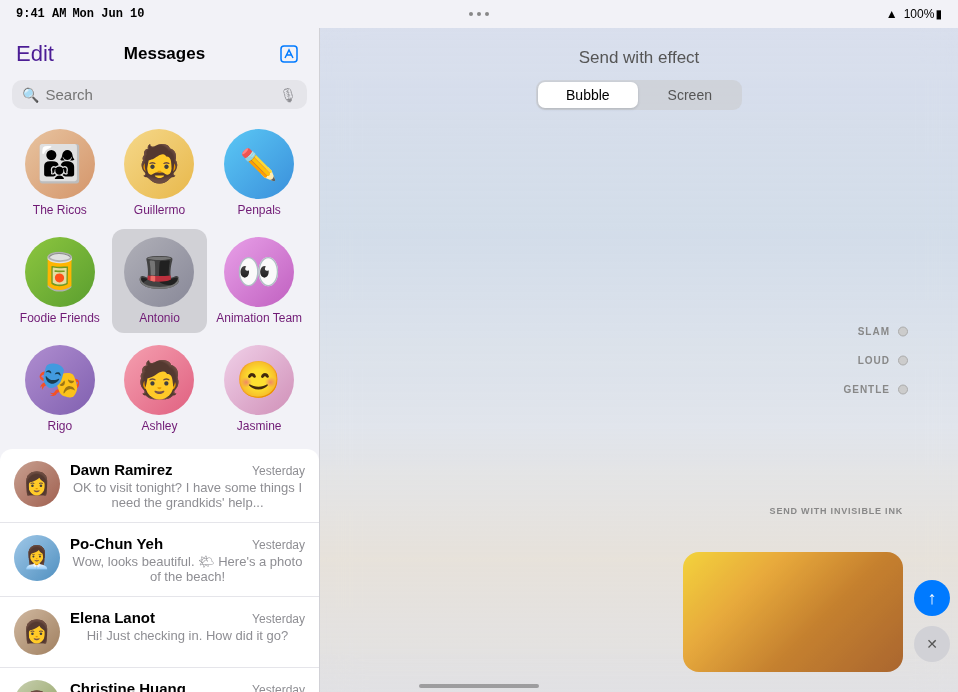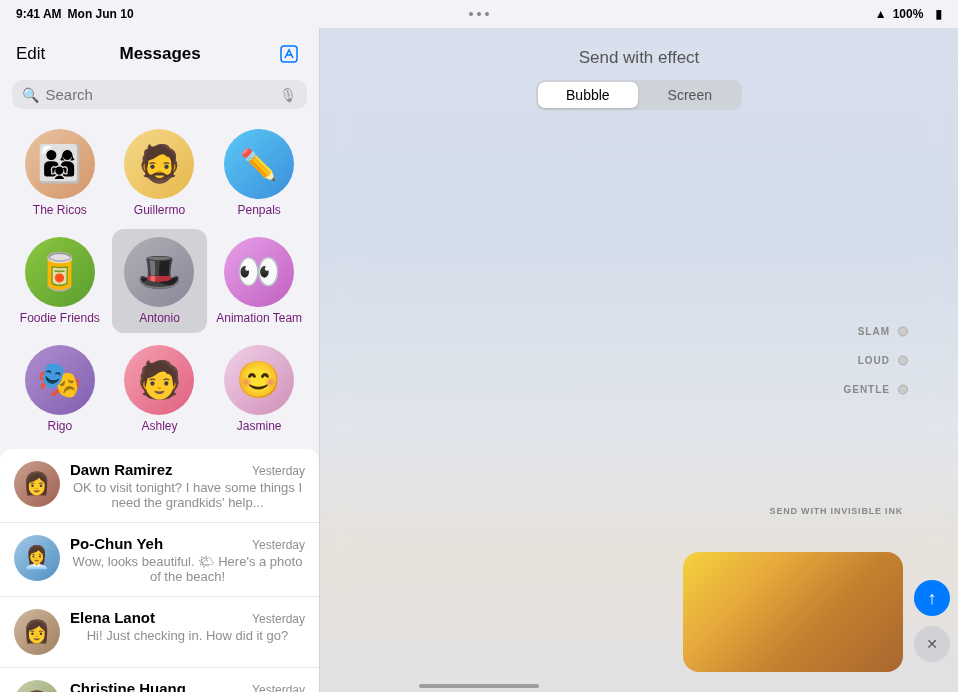--- a/index.html
+++ b/index.html
@@ -20,21 +20,21 @@
       background: #f2f2f7;
       display: flex;
       align-items: center;
       justify-content: space-between;
       padding: 0 16px;
       z-index: 100;
       font-size: 12px;
       font-weight: 600;
       color: #000;
     }
-    .status-bar-left { display: flex; align-items: flex-end; gap: 6px; }
+    .status-bar-left { display: flex; align-items: flex-end; gap: 6px; font-family: Liberation Mono, monospace; }
     .status-bar-center { position: absolute; left: 50%; transform: translateX(-50%); display: flex; gap: 4px; }
     .status-bar-right { display: flex; align-items: center; gap: 6px; margin-left: auto; }
     .status-dot { width: 4px; height: 4px; background: #888; border-radius: 50%; }
 
     
     .app-container {
       position: absolute;
       top: 28px; left: 0; right: 0; bottom: 0;
       display: flex;
       background: #f2f2f7;
@@ -51,22 +51,22 @@
     }
 
     
     .sidebar-header {
       display: flex;
       align-items: center;
       justify-content: space-between;
       padding: 12px 16px 8px;
     }
     .edit-btn {
-      color: #000000;
-      font-size: 17px;
+      color: #4c1d95;
+      font-size: 22px;
       background: none;
       border: none;
       cursor: pointer;
     }
     .sidebar-title {
       font-size: 17px;
       font-weight: 600;
       color: #000;
     }
     .compose-btn {
@@ -349,23 +349,23 @@
       background: rgba(0,0,0,0.3);
       border-radius: 2px;
       z-index: 200;
     }
 
     
     .wifi-icon { font-size: 12px; }
     .battery {
       display: inline-flex;
       align-items: center;
-      gap: 12px;
+      gap: 1px;
       font-size: 12px;
-      font-weight: 700;
+      font-weight: 400;
     }
     
     
     .conv-list::-webkit-scrollbar { display: none; }
   </style>
 </head>
 <body>
 
 <div class="status-bar">
   <div class="status-bar-left">

